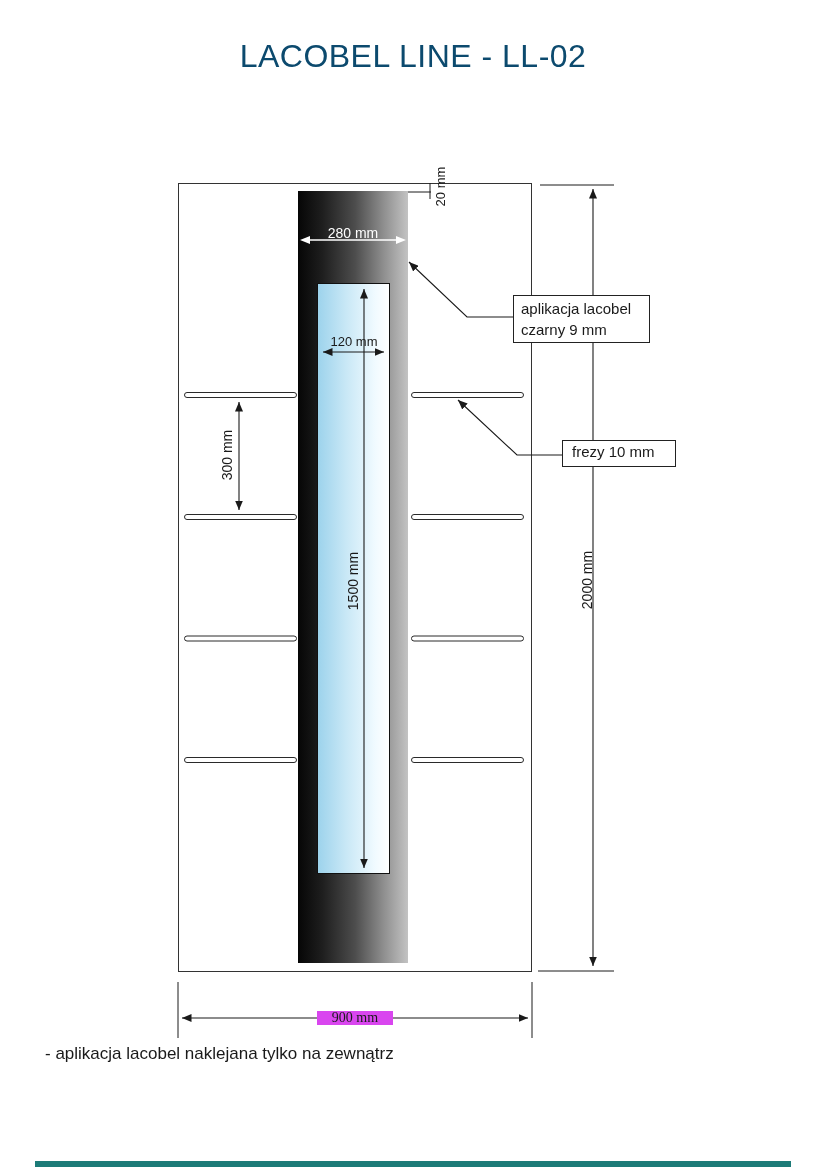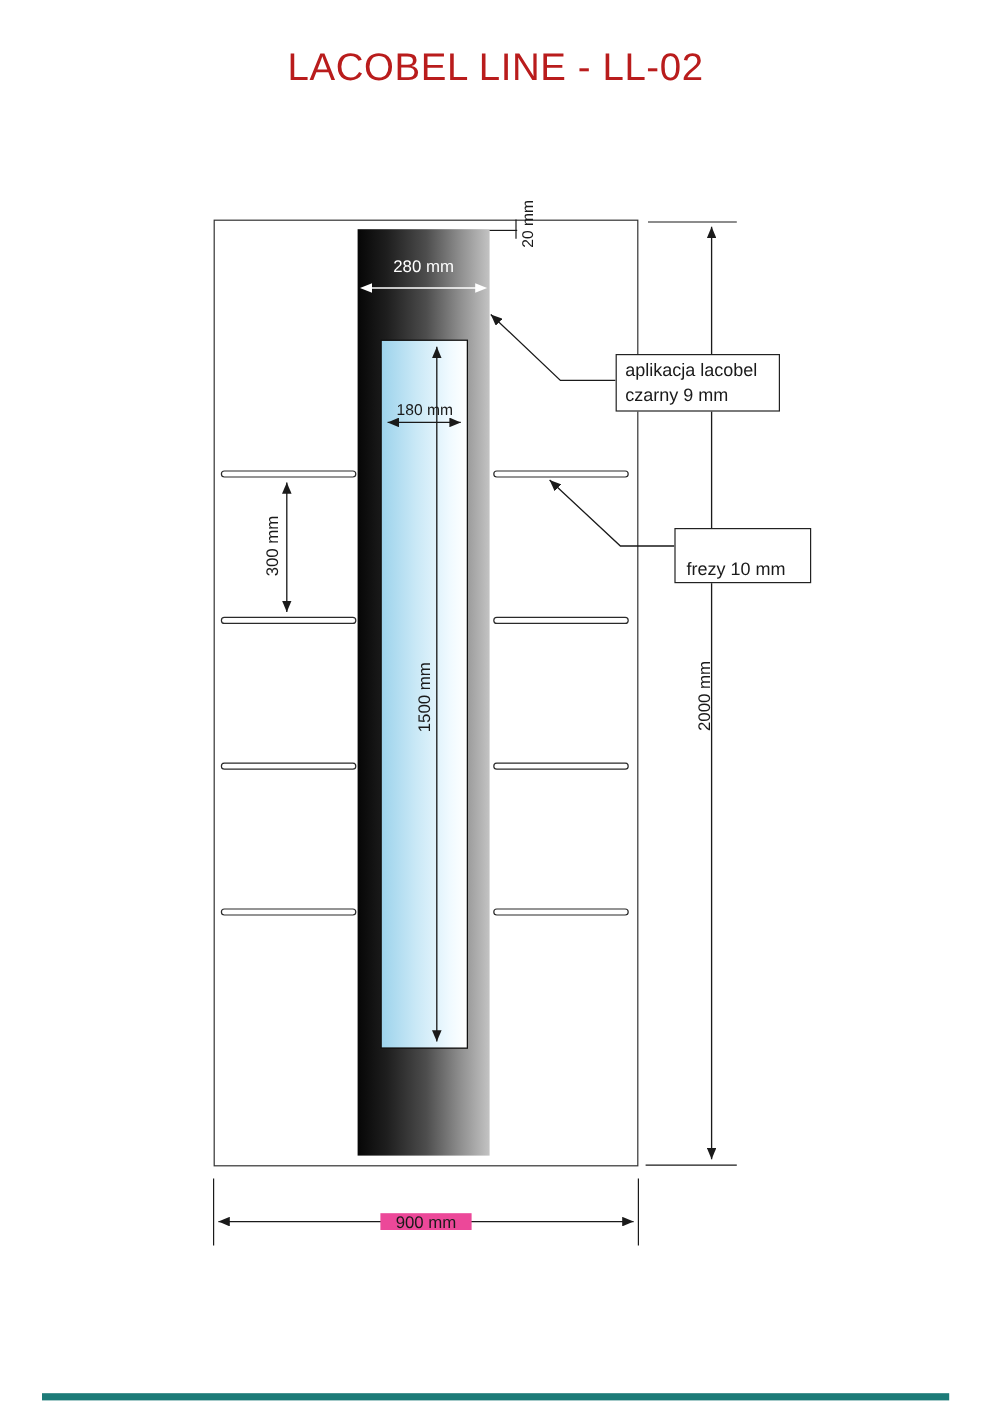--- a/index.html
+++ b/index.html
@@ -7,21 +7,21 @@
   body {
     width: 826px; height: 1169px;
     position: relative;
     font-family: "Liberation Sans", sans-serif;
     color: #1a1a1a;
     overflow: hidden;
   }
   .abs { position: absolute; }
   .page-title {
     position: absolute; left: 0; top: 38px; width: 826px;
-    text-align: center; font-size: 32px; color: #b91c1c;
+    text-align: center; font-size: 32px; color: #0c4a6e;
     letter-spacing: 0.5px;
   }
   .door-outline {
     position: absolute; left: 178px; top: 183px;
     width: 354px; height: 789px;
     border: 1px solid #333; background: #ffffff;
   }
   .dark-stripe {
     position: absolute; left: 298px; top: 191px;
     width: 110px; height: 772px;
@@ -37,32 +37,32 @@
   }
   svg.overlay {
     position: absolute; left: 0; top: 0; width: 826px; height: 1169px;
   }
   .dim-text {
     position: absolute; font-size: 14px; text-align: center;
     color: #1a1a1a; white-space: nowrap; line-height: 1;
   }
   .rot { transform: rotate(-90deg); }
   .dim-white { color: #ffffff; }
-  .dim-bg { background: #ec4899; padding: 0 5px; }
+  .dim-bg { background: #d946ef; padding: 0 5px; font-family: Liberation Serif, serif; }
   .callout-box {
     position: absolute; border: 1px solid #222; background: #ffffff;
     font-size: 15px; color: #1a1a1a; line-height: 1.4;
   }
   .callout-lacobel {
     left: 513px; top: 295px; width: 137px; height: 48px;
     padding: 2px 0 0 7px;
   }
   .callout-frezy {
-    left: 562px; top: 440px; width: 114px; height: 46px;
-    padding: 0 0 0 9px; display: flex; align-items: flex-end;
+    left: 562px; top: 440px; width: 114px; height: 27px;
+    padding: 0 0 0 9px; display: flex; align-items: flex-start;
   }
   .info-block { position: absolute; left: 45px; top: 1044px; font-size: 17px; line-height: 19px; }
   .info-heading { font-weight: bold; }
   .accent-bar {
     position: absolute; left: 35px; top: 1161px; width: 756px; height: 6px;
   }
 </style>
 </head>
 <body>
 
@@ -107,39 +107,40 @@
 
   <line x1="178" y1="982" x2="178" y2="1038" stroke="#1a1a1a" stroke-width="1"></line>
   <line x1="532" y1="982" x2="532" y2="1038" stroke="#1a1a1a" stroke-width="1"></line>
   <line x1="182" y1="1018" x2="528" y2="1018" stroke="#1a1a1a" stroke-width="1.1" marker-start="url(#arr)" marker-end="url(#arr)"></line>
 
   <polyline points="513,317 467,317 409,262" fill="none" stroke="#1a1a1a" stroke-width="1.1" marker-end="url(#arr)"></polyline>
 
   <polyline points="562,455 517,455 458,400" fill="none" stroke="#1a1a1a" stroke-width="1.1" marker-end="url(#arr)"></polyline>
 </svg>
 
-<span class="dim-text dim-white abs" style="left:303px; top:215px; width:100px;">280 mm</span>
+<span class="dim-text dim-white abs" style="left:303px; top:226px; width:100px;">280 mm</span>
 
 <span class="dim-text rot abs" style="left:417px; top:180px; width:46px; font-size:13px;">20 mm</span>
 
-<span class="dim-text abs" style="left:312px; top:335px; width:84px; font-size:13px;">180 mm</span>
+<span class="dim-text abs" style="left:312px; top:335px; width:84px; font-size:13px;">120 mm</span>
 
 <span class="dim-text rot abs" style="left:322px; top:574px; width:62px;">1500 mm</span>
 
 <span class="dim-text rot abs" style="left:199px; top:448px; width:56px;">300 mm</span>
 
 <span class="dim-text rot abs" style="left:555px; top:573px; width:64px;">2000 mm</span>
 
 <span class="dim-text dim-bg abs" style="left:317px; top:1011px; width:76px; text-align:center;">900 mm</span>
 
 <div class="callout-box callout-lacobel">
   <div>aplikacja lacobel</div>
   <div>czarny 9 mm</div>
 </div>
 
 <div class="callout-box callout-frezy">
   <span>frezy 10 mm</span>
 </div>
 
 <div class="info-block">
+  <div>- aplikacja lacobel naklejana tylko na zewnątrz</div>
 </div>
 
 <div class="accent-bar" style="background: rgb(29, 123, 120);"></div>
 
 </body></html>

